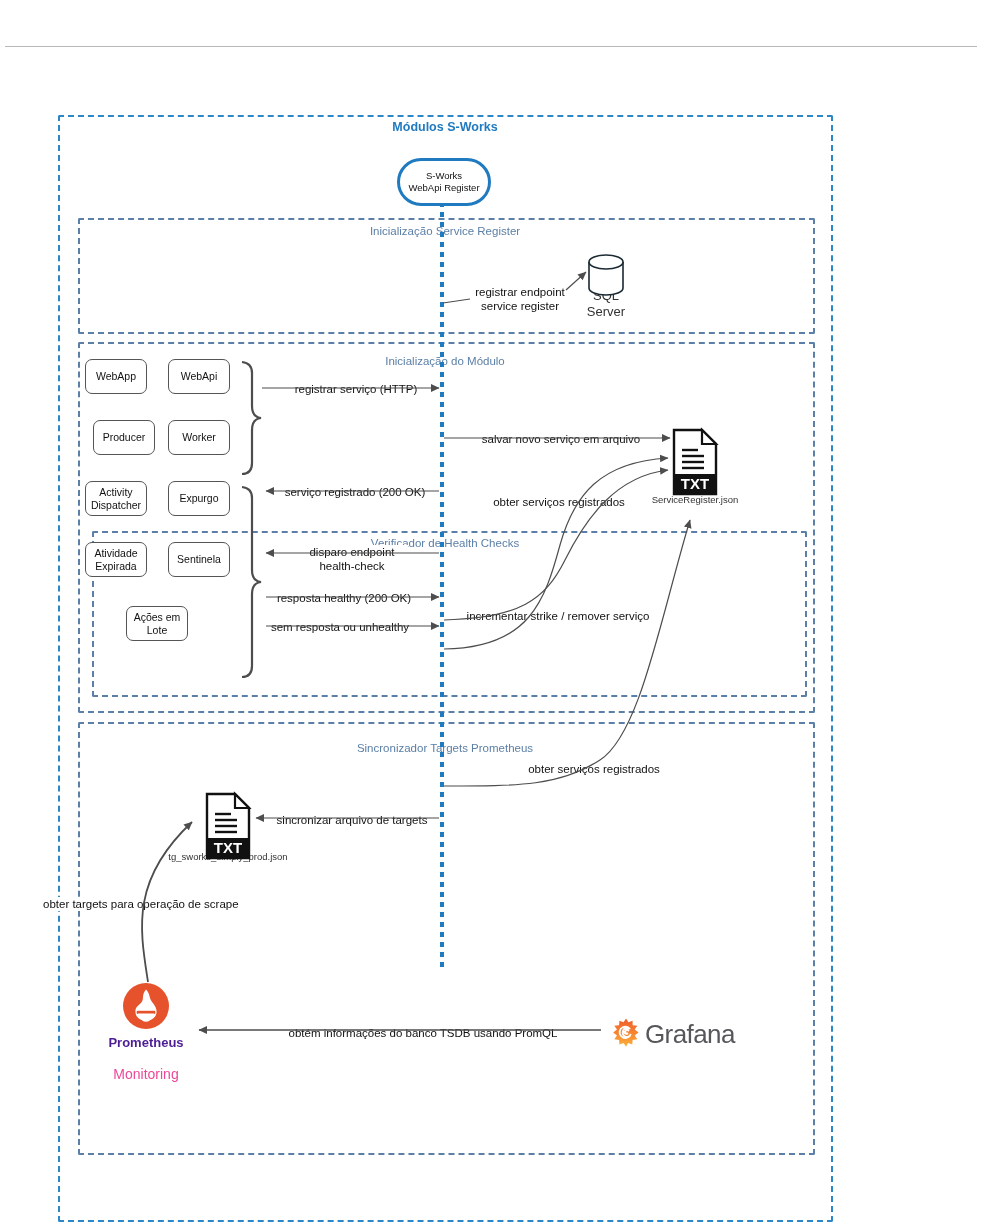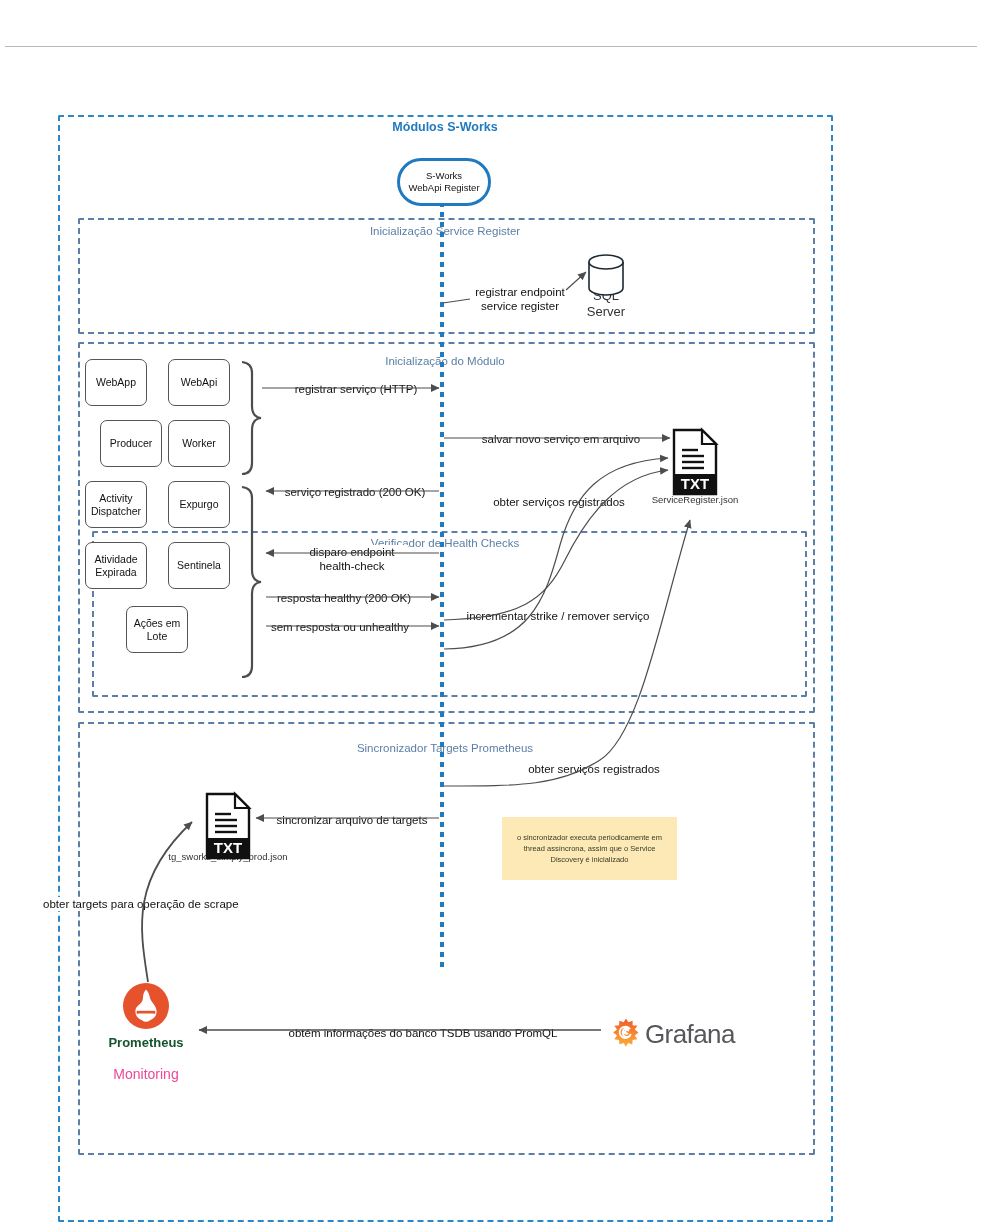--- a/index.html
+++ b/index.html
@@ -92,21 +92,21 @@
     font-size: 9.5px;
     color: #111;
     line-height: 1.25;
     text-align: center;
     z-index: 5;
   }
 
   
   .module-box {
     position: absolute;
-    width: 62px; height: 47px;
+    width: 62px; height: 35px;
     border: 1.6px solid #555555;
     border-radius: 7px;
     background: #ffffff;
     display: flex;
     align-items: center;
     justify-content: center;
     text-align: center;
     font-size: 10.5px;
     color: #111111;
     line-height: 1.2;
@@ -172,21 +172,21 @@
     position: absolute;
     left: 123px; top: 983px;
     width: 46px; height: 46px;
   }
   #prometheus-label {
     position: absolute;
     left: 146px; top: 1035px;
     transform: translateX(-50%);
     font-size: 13px;
     font-weight: bold;
-    color: #14532d;
+    color: #4c1d95;
     white-space: nowrap;
     text-align: center;
   }
   #monitoring-label {
     position: absolute;
     left: 146px; top: 1066px;
     transform: translateX(-50%);
     font-size: 14px;
     color: #ec4899;
     white-space: nowrap;
@@ -240,21 +240,21 @@
     <div>SQL</div>
     <div>Server</div>
   </div>
 
   <div class="module-box" style="left:85px; top:359px;">
     <span>WebApp</span>
   </div>
   <div class="module-box" style="left:168px; top:359px;">
     <span>WebApi</span>
   </div>
-  <div class="module-box" style="left:100px; top:420px;">
+  <div class="module-box" style="left:93px; top:420px;">
     <span>Producer</span>
   </div>
   <div class="module-box" style="left:168px; top:420px;">
     <span>Worker</span>
   </div>
   <div class="module-box" style="left:85px; top:481px;">
     <span>Activity Dispatcher</span>
   </div>
   <div class="module-box" style="left:168px; top:481px;">
     <span>Expurgo</span>
@@ -264,21 +264,20 @@
   </div>
   <div class="module-box" style="left:168px; top:542px;">
     <span>Sentinela</span>
   </div>
   <div class="module-box" style="left:126px; top:606px;">
     <span>Ações em Lote</span>
   </div>
 
 
 
-  <div class="note" style="left:502px; top:817px; width:175px; height:63px;">o sincronizador executa periodicamente em thread assíncrona, assim que o Service Discovery é inicializado</div>
 
   <div class="file-caption" style="left:695px; top:494px;">ServiceRegister.json</div>
   <div class="file-caption" style="left:228px; top:851px;">tg_sworks_simply_prod.json</div>
 
   <div class="msg two-line center" style="left:520px; top:285px; width:120px;">registrar endpoint service register</div>
 
   <div class="msg center" style="left:356px; top:382px;">registrar serviço (HTTP)</div>
 
   <div class="msg center" style="left:355px; top:485px;">serviço registrado (200 OK)</div>
 

